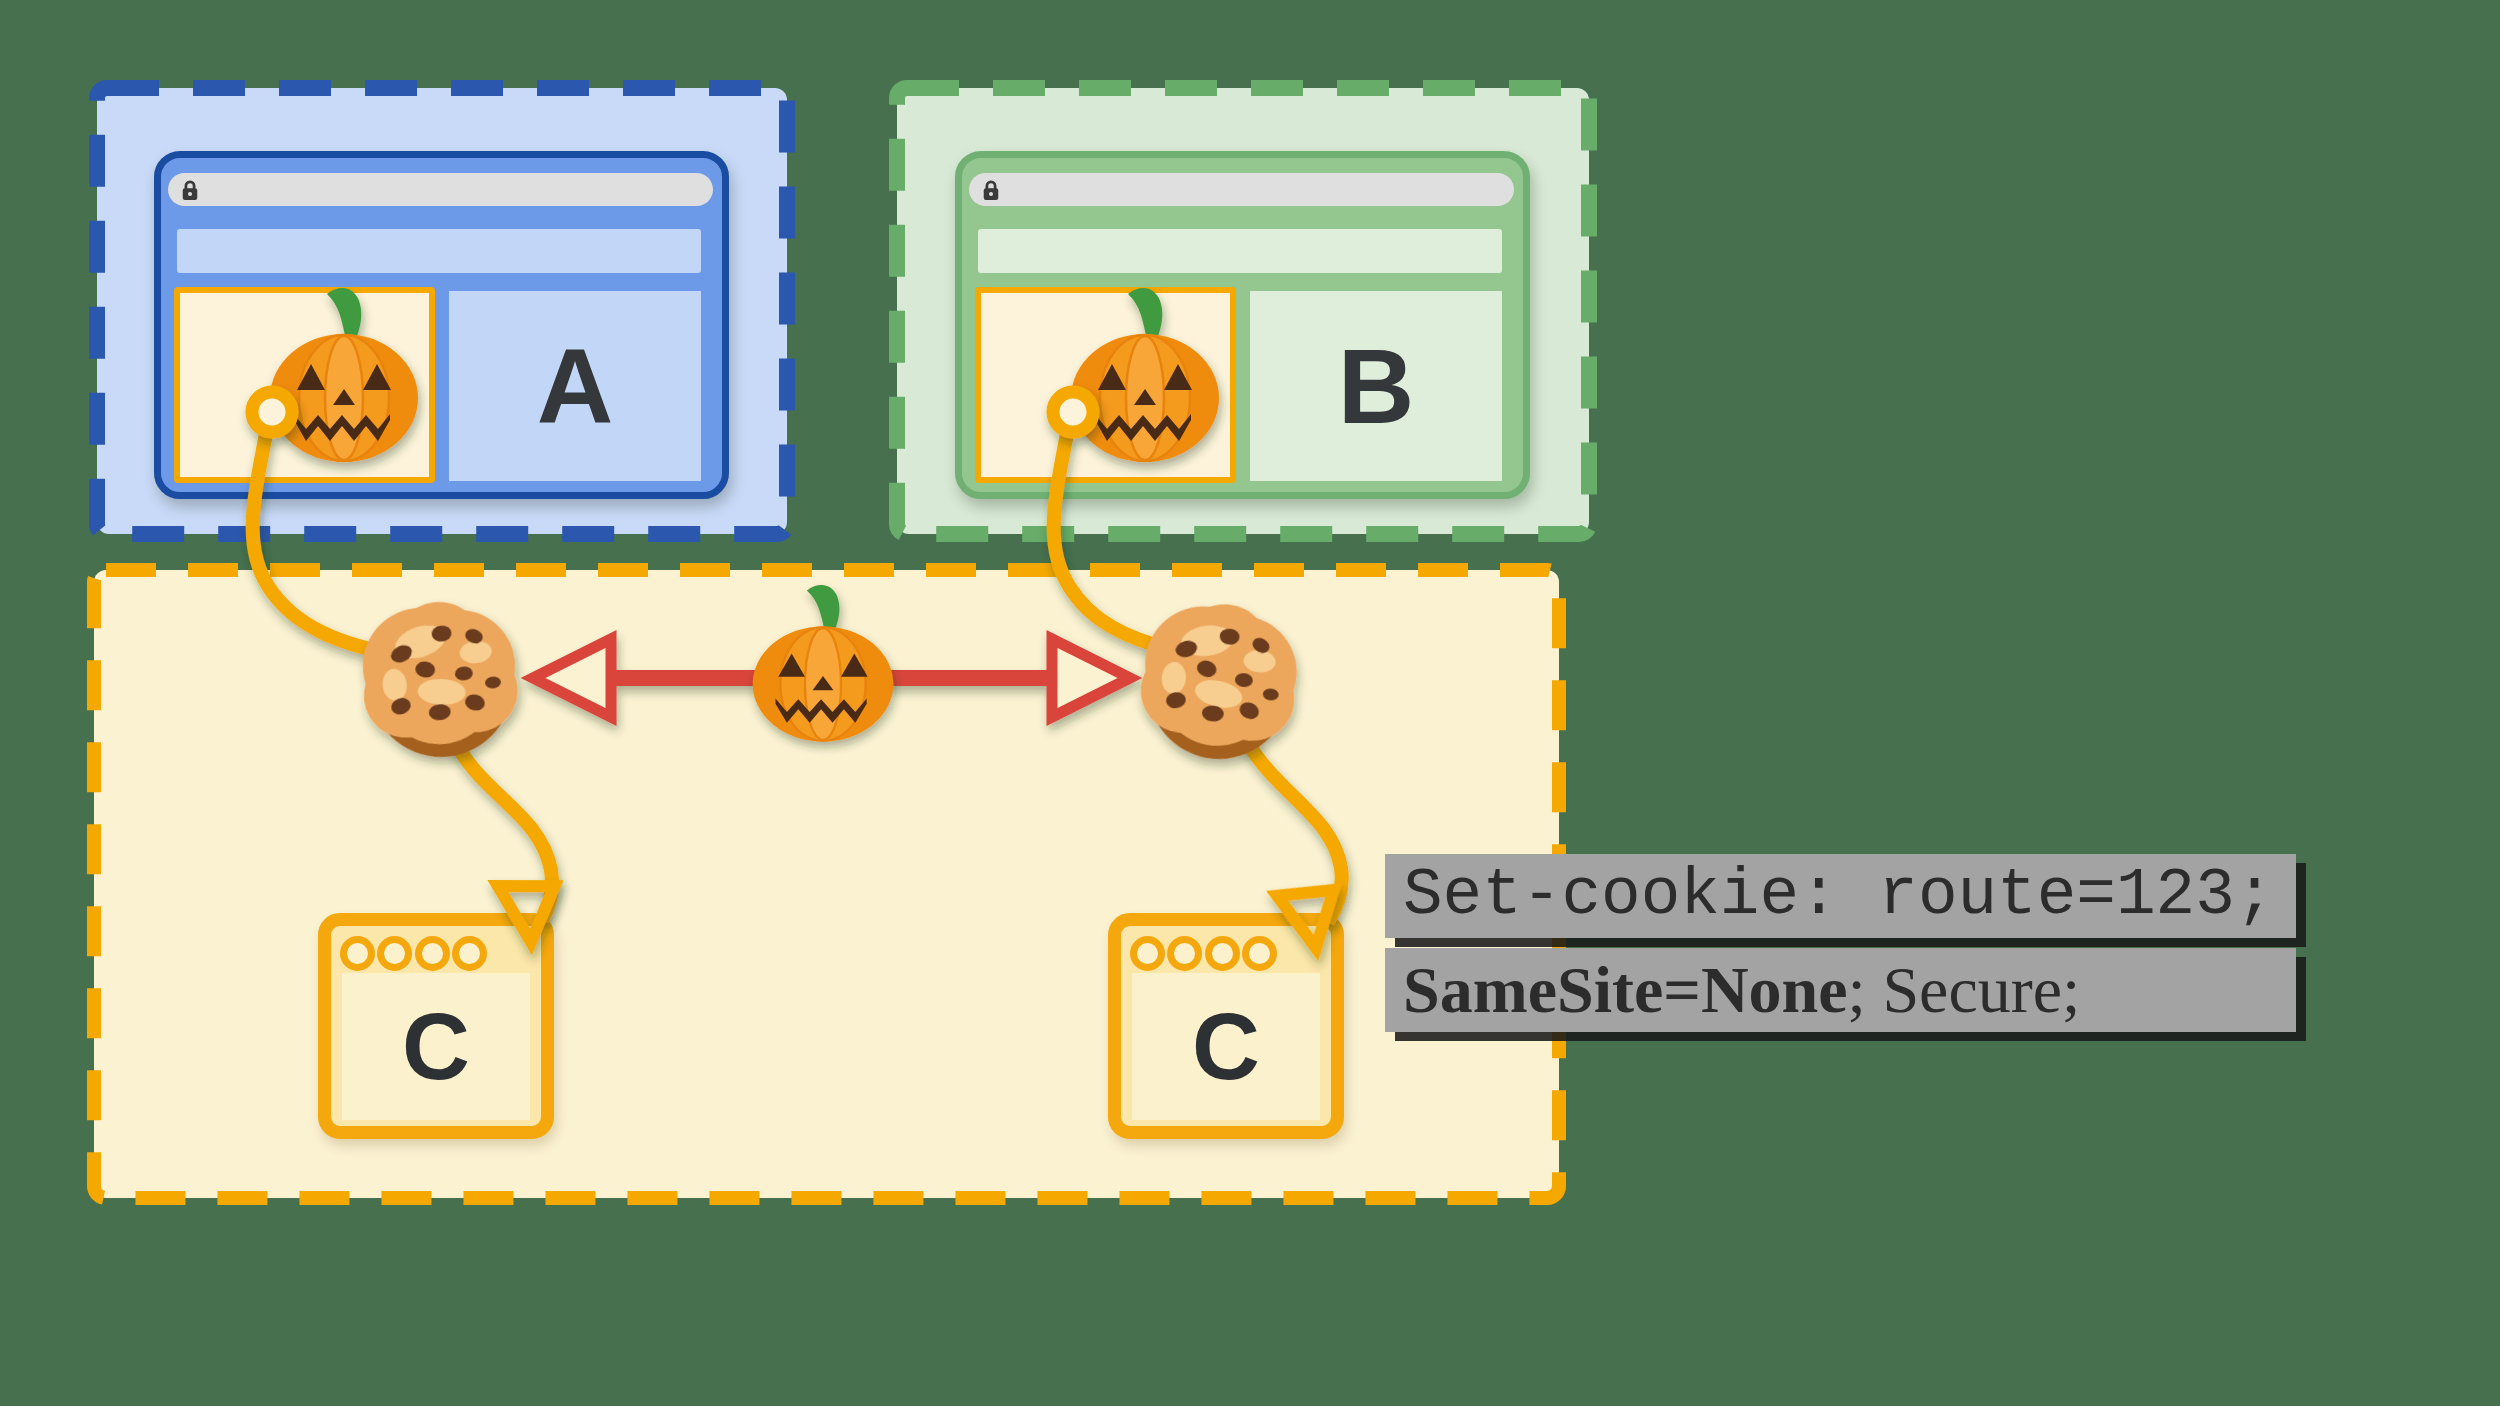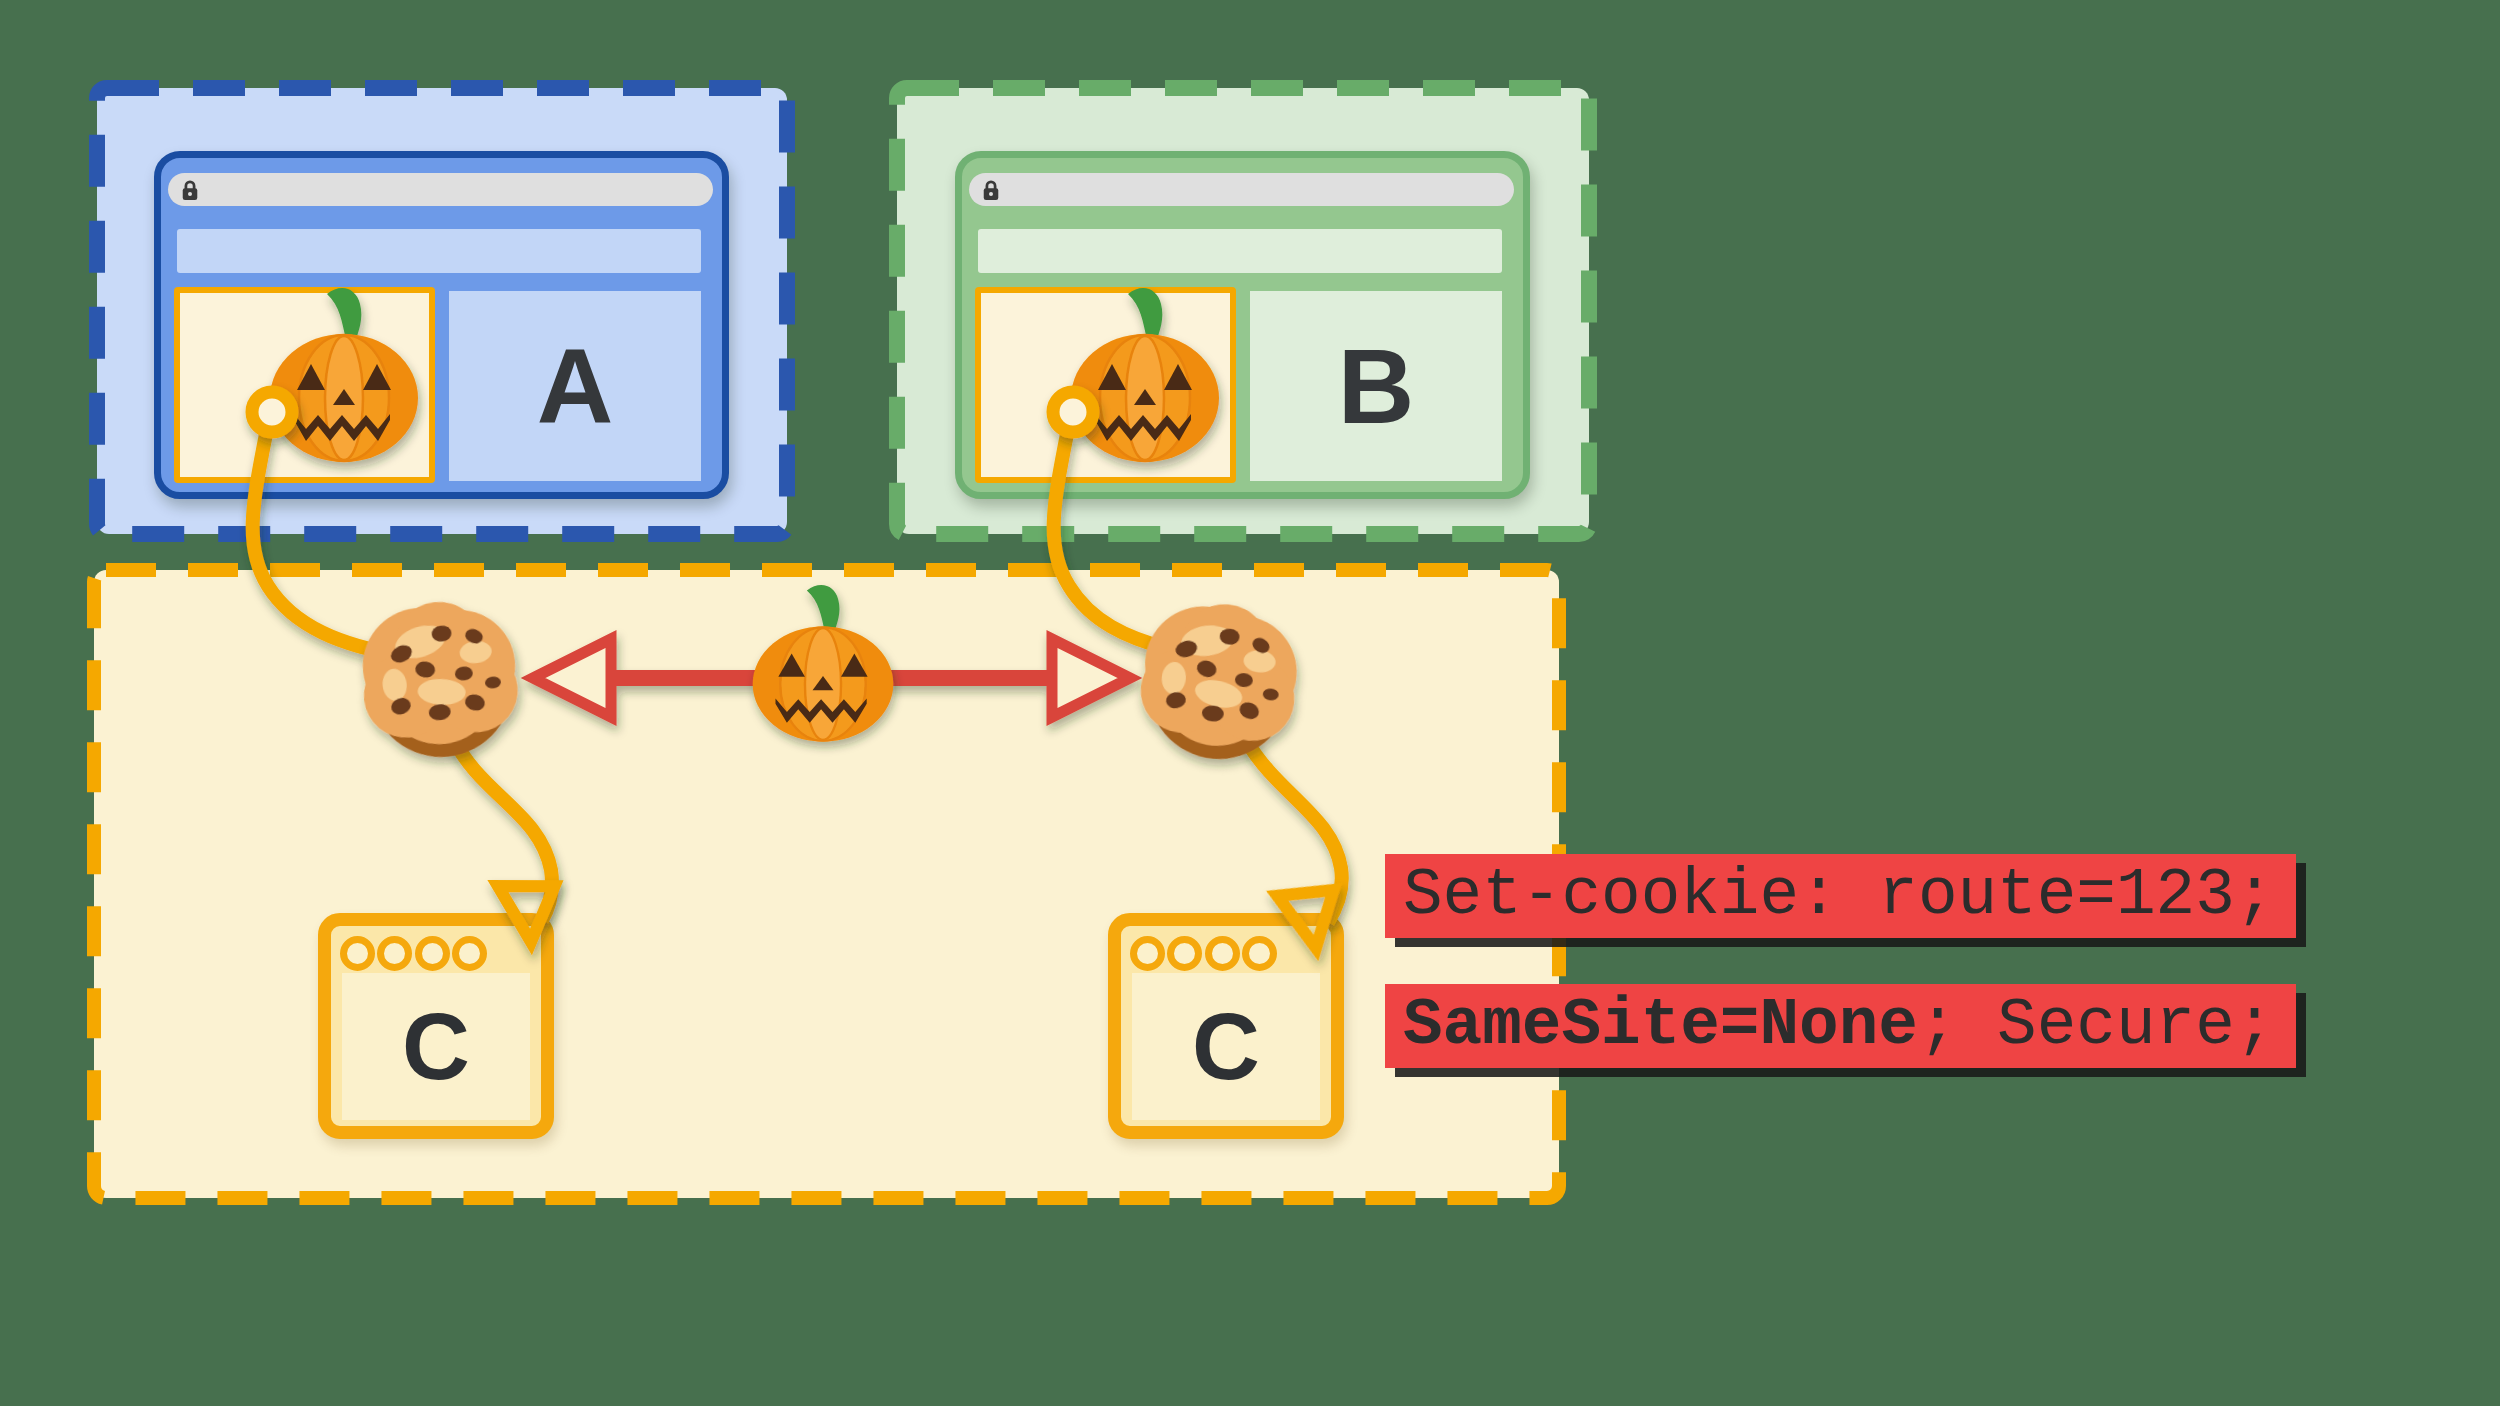--- a/index.html
+++ b/index.html
@@ -37,26 +37,26 @@
   #cwin-left{left:318px;top:913px;}
   #cwin-right{left:1108px;top:913px;}
   .cwin .dot{position:absolute;top:10px;width:21px;height:21px;border:7px solid #F5A80D;
              border-radius:50%;background:#FBF1CC;box-sizing:content-box;}
   .cwin .d1{left:9px;} .cwin .d2{left:46px;} .cwin .d3{left:84px;} .cwin .d4{left:121px;}
   .cwin .content{position:absolute;left:11px;top:47px;width:188px;height:147px;background:#FBF1CC;
                  display:flex;align-items:center;justify-content:center;}
   .c-letter{font-size:94px;font-weight:bold;color:#2E3134;line-height:1;}
 
   
-  .codeline{position:absolute;left:1385px;width:911px;height:84px;background:#ef4444;
+  .codeline{position:absolute;left:1385px;width:911px;height:84px;background:#a3a3a3;
             color:#2C2C2C;font-family:"Liberation Mono","DejaVu Sans Mono",monospace;
             font-size:66px;line-height:84px;padding-left:18px;box-sizing:border-box;
             box-shadow:10px 9px 0 rgba(25,25,25,0.88);white-space:nowrap;z-index:8;}
   #codeline-1{top:854px;}
-  #codeline-2{top:984px;}
+  #codeline-2{top:948px;font-family:Liberation Serif, serif;}
   #codeline-2 b{font-weight:bold;}
 
   
   #site-a-fill,#site-b-fill,#tp-fill{z-index:1;}
   #layer-borders{z-index:2;}
   .browser,.cwin{z-index:3;}
   #layer-pumpkins{z-index:4;}
   #layer-exchange{z-index:5;}
   #layer-links{z-index:6;}
   #layer-cookies{z-index:7;}

